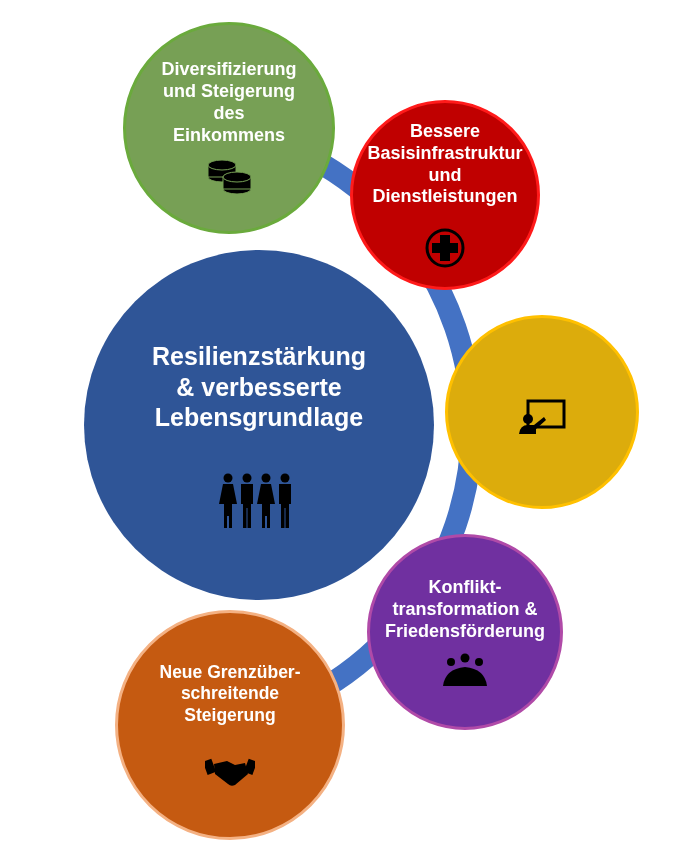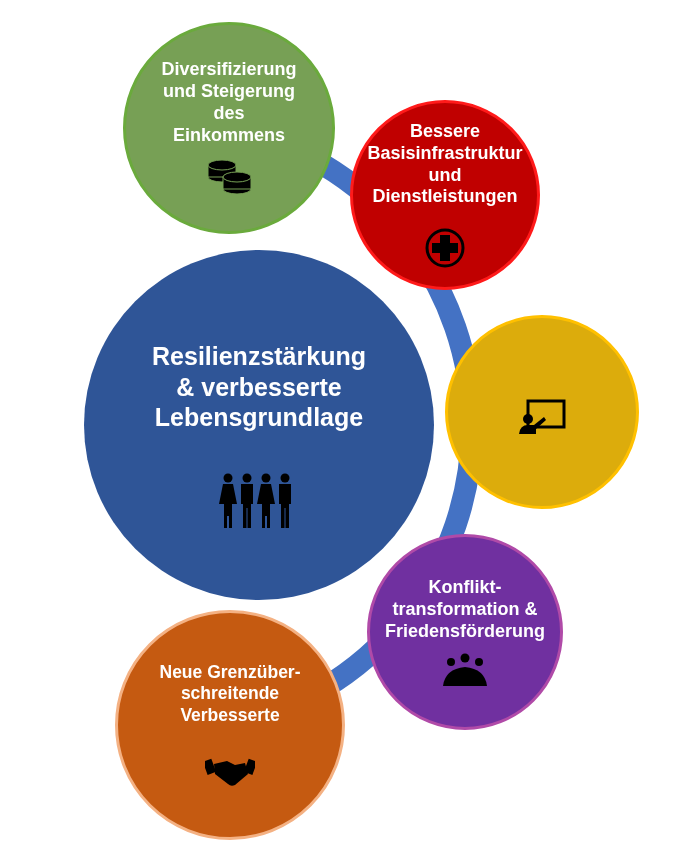--- a/index.html
+++ b/index.html
@@ -68,21 +68,21 @@
         <circle cx="10" cy="9" r="4"></circle>
         <circle cx="38" cy="9" r="4"></circle>
       <path d="M2 33 Q4 16 24 14 Q44 16 46 33 Z"></path>
     </g>
   </svg>
 </div>
 
 <div class="circle" id="c-orange">
   <div class="label">Neue Grenzüber-
 schreitende
-Verbesserte</div>
+Steigerung</div>
   <svg class="icon" width="50" height="32" viewBox="0 0 50 32" style="margin-top:30px">
     <g fill="#000">
       <rect x="0" y="4" width="9" height="14" transform="rotate(-20 4 11)"></rect>
       <rect x="41" y="4" width="9" height="14" transform="rotate(20 46 11)"></rect>
       <path d="M9 8 L22 5 L30 9 L40 7 L43 18 L30 29 Q26 31 23 28 L10 18 Z"></path>
     </g>
   </svg>
 </div>
 
 <div class="circle" id="c-blue">

